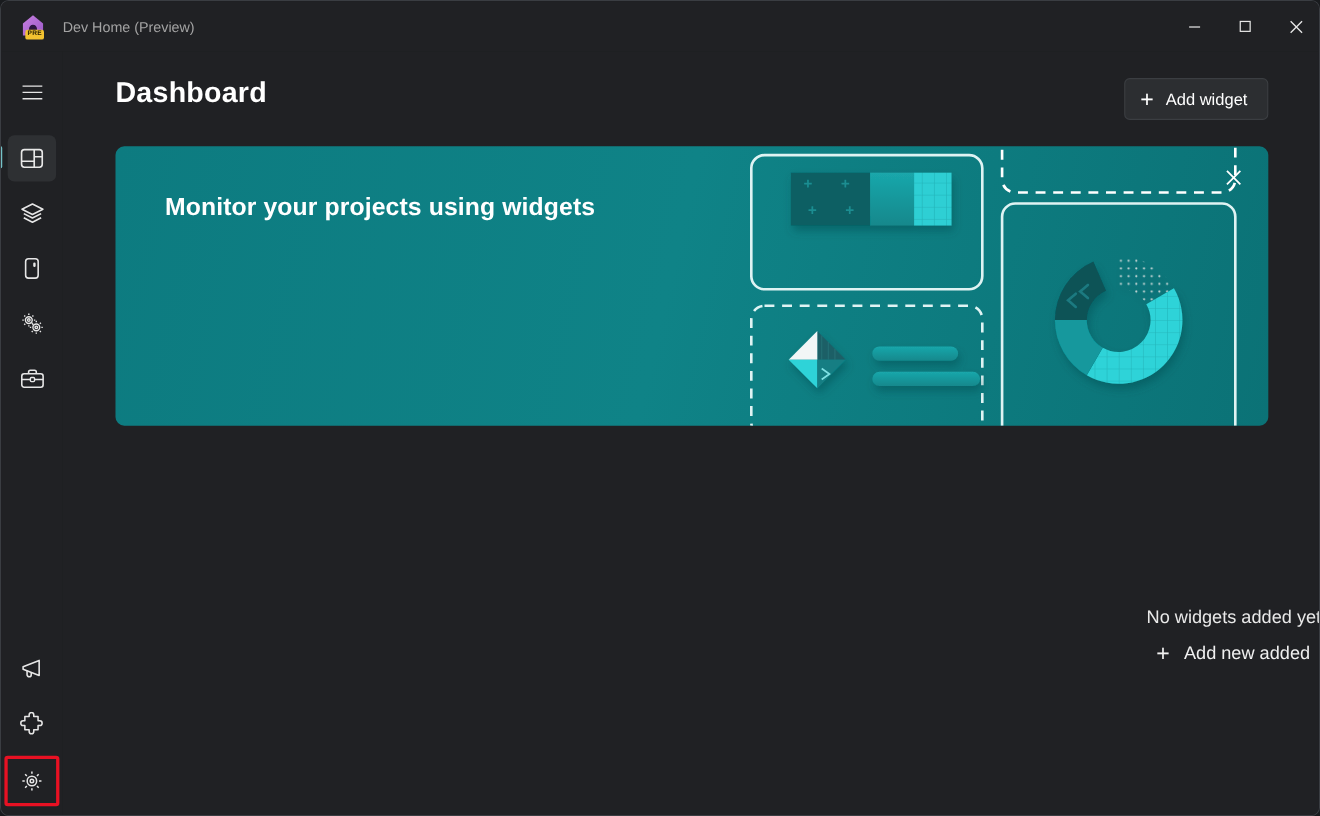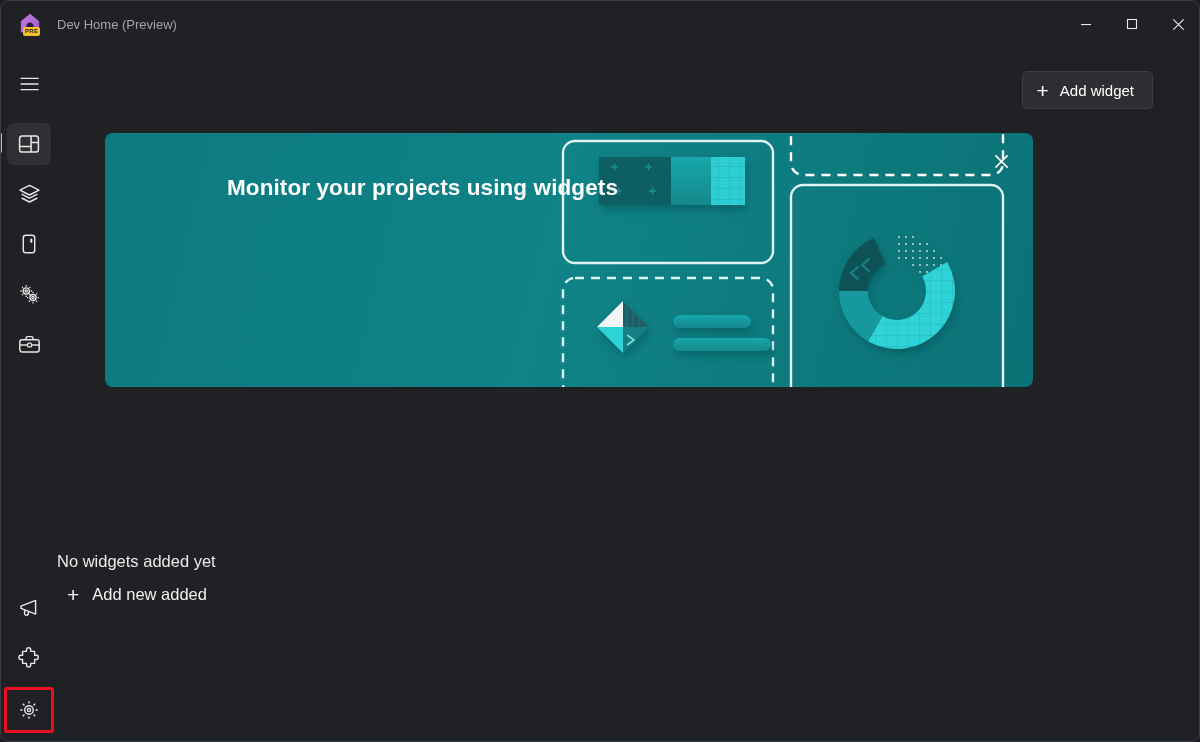--- a/index.html
+++ b/index.html
@@ -118,25 +118,24 @@
     font-size: 15px;
   }
   .plus-glyph {
     font-size: 21px; font-weight: 300; line-height: 1;
     color: #ffffff;
   }
 
   
   .banner {
     position: absolute; left: 48px; top: 86px;
-    width: 928px; height: 254px;
+    width: 1048px; height: 254px;
     border-radius: 8px;
     background: linear-gradient(103deg, #0d7b80 0%, #0f8387 48%, #0b7276 100%);
     overflow: hidden;
-    text-align: center;
   }
   .banner-text {
     position: absolute; left: 45px; top: 42px;
     width: 545px;
   }
   .banner-title {
     color: #ffffff;
     font-size: 22.5px; font-weight: bold;
     letter-spacing: .1px;
   }
@@ -164,21 +163,21 @@
     border-radius: 4px;
   }
 
   
   .illus { position: absolute; right: 0; top: 0; width: 480px; height: 254px; }
 
   
   .empty-state {
     position: absolute; left: 0; top: 505px;
     width: 1144px;
-    text-align: left;
+    text-align: right;
   }
   .empty-title {
     color: #e9e9e9;
     font-size: 16.5px;
   }
   .empty-action {
     margin-top: 9px;
     display: inline-flex; align-items: center; gap: 13px;
     color: #f0f0f0;
     font-size: 16.5px;
@@ -307,20 +306,21 @@
           <path d="M11 4.5 V2.3 M11 19.7 V17.5 M4.5 11 H2.3 M19.7 11 H17.5
                    M6.4 6.4 L4.85 4.85 M17.15 17.15 L15.6 15.6
                    M15.6 6.4 L17.15 4.85 M4.85 17.15 L6.4 15.6"></path>
         </g>
       </svg>
     </div>
   </div>
 
   <div class="main">
 
+    <div class="page-header">Dashboard</div>
 
     <div class="add-widget-btn">
       <span class="plus-glyph">+</span>
       <span>Add widget</span>
     </div>
 
     <div class="banner">
 
       <svg class="illus" viewBox="0 0 480 254">
         <defs>

